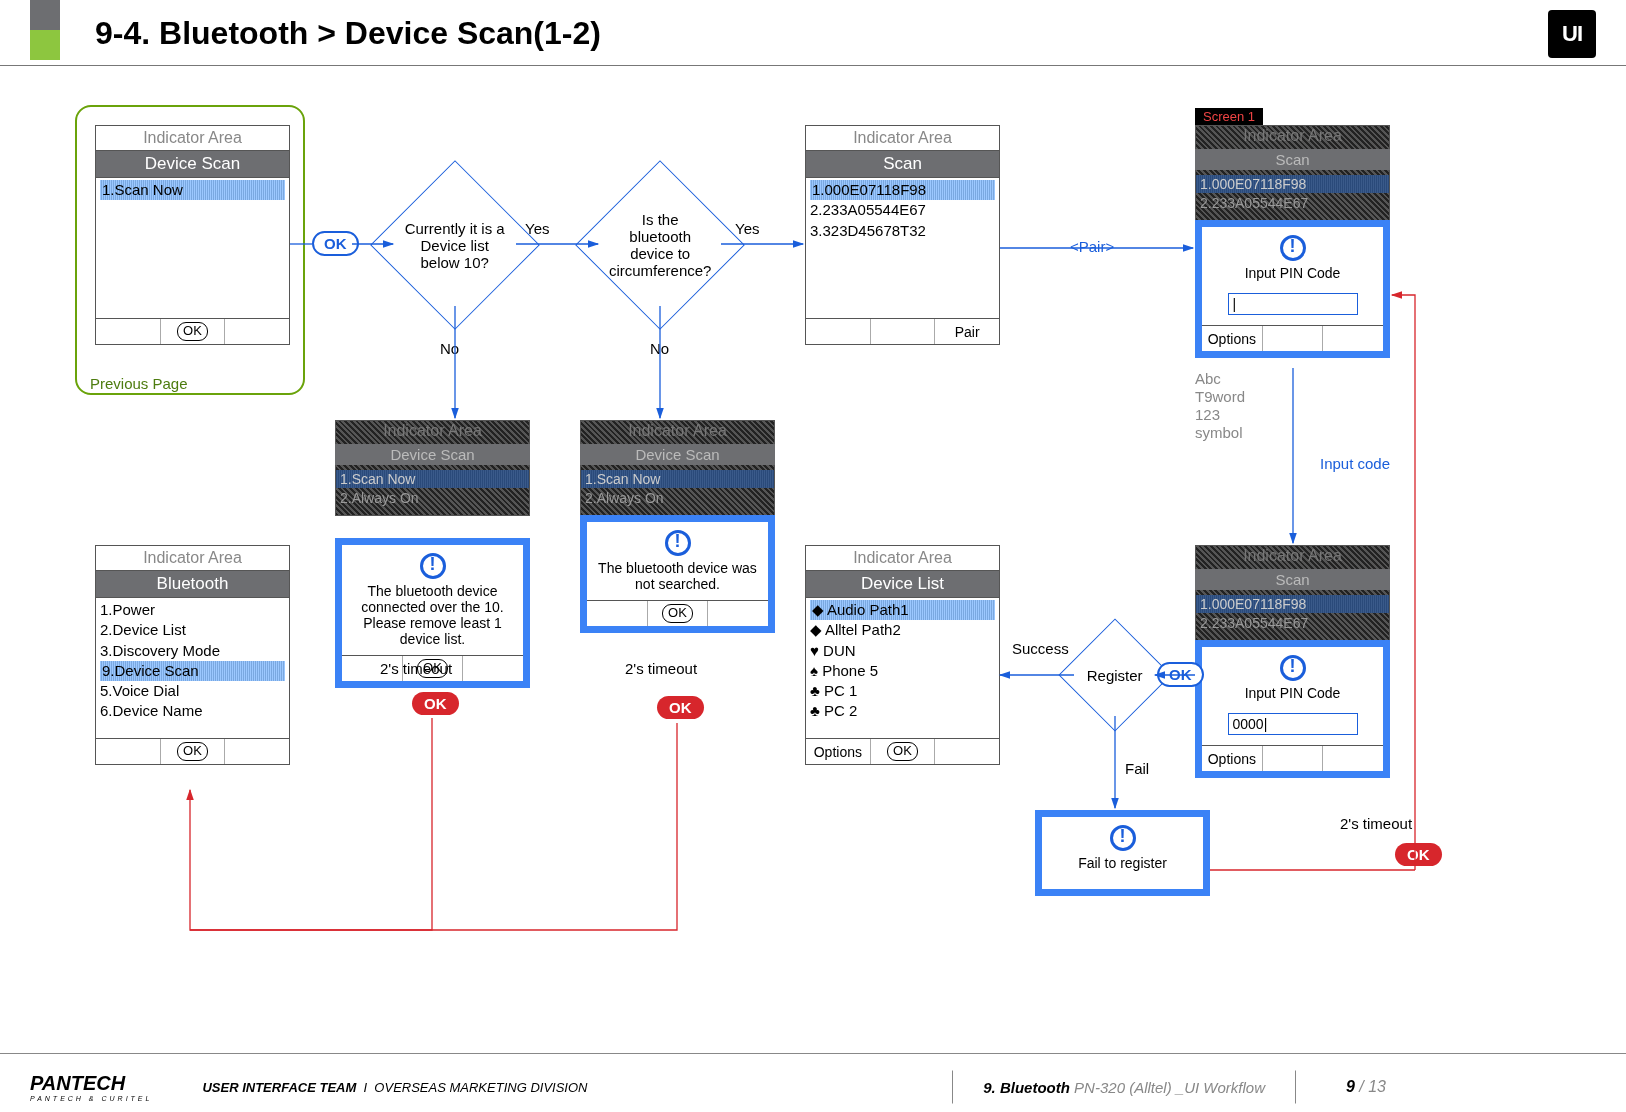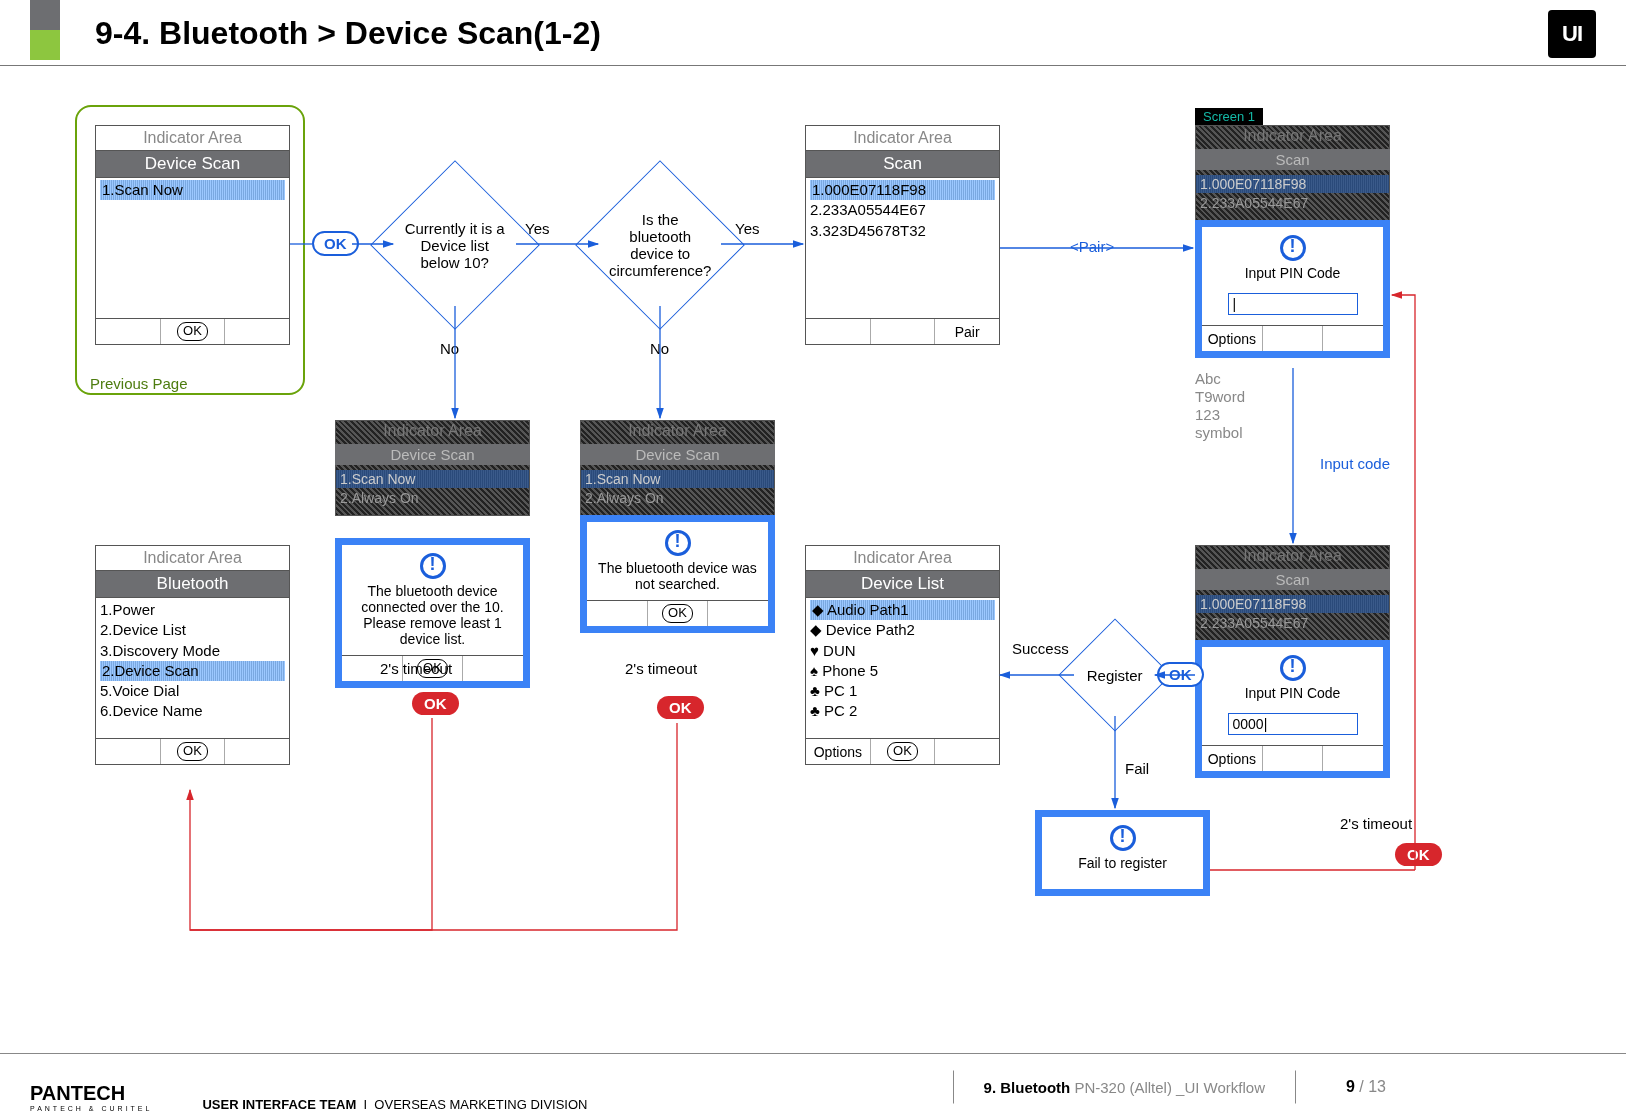--- a/index.html
+++ b/index.html
@@ -39,29 +39,29 @@
   .diamond .txt{transform:rotate(-45deg);width:140px;}
   .diamond.small{width:80px;height:80px;}
   .diamond.small .txt{width:90px;}
   .okpill{position:absolute;border:2.5px solid #1a5edb;color:#1a5edb;font-weight:700;border-radius:14px;padding:2px 10px;font-size:15px;background:#fff;}
   .okred{position:absolute;background:#d7262c;color:#fff;font-weight:700;border-radius:14px;padding:3px 12px;font-size:15px;}
   .lbl{position:absolute;font-size:15px;}
   .blue{color:#1a5edb;}
   .green{color:#4d7c0f;}
   .grey{color:#888;}
   .footer-line{position:absolute;left:0;bottom:58px;width:1626px;height:1px;background:#888;}
-  .footer{position:absolute;left:0;bottom:0;width:1416px;height:50px;display:flex;align-items:flex-end;}
+  .footer{position:absolute;left:0;bottom:0;width:1416px;height:50px;display:flex;align-items:center;font-style:italic;}
   .plogo{font-family:Arial Black,Arial;font-weight:900;font-size:20px;letter-spacing:0;margin-left:30px;display:flex;flex-direction:column;align-items:flex-start;}
   .plogo .sub{font-size:7px;font-weight:400;letter-spacing:3px;}
   .ftext{margin-left:50px;font-size:13px;}
   .fsec{position:absolute;right:120px;top:50%;transform:translateY(-50%);font-size:15px;border-left:1px solid #888;border-right:1px solid #888;padding:8px 30px;}
   .fpage{position:absolute;right:30px;top:50%;transform:translateY(-50%);font-size:16px;margin-left:41px;}
   .prev-frame{position:absolute;left:75px;top:105px;width:230px;height:290px;border:2.5px solid #6aa30a;border-radius:16px;}
   svg{position:absolute;left:0;top:0;pointer-events:none;}
-  .screen1{position:absolute;background:#000;color:#14b8a6;padding:1px 8px;font-size:13px;}
+  .screen1{position:absolute;background:#000;color:#ef4444;padding:1px 8px;font-size:13px;}
 </style>
 </head>
 <body>
 
 <div class="canvas">
 
   <div class="corner">
       <div class="sq1"></div>
       <div class="sq2"></div>
     </div>
@@ -102,39 +102,39 @@
       </div>
   </div>
 
   <div class="phone" style="left:95px;top:545px;">
     <div class="ind">Indicator Area</div>
     <div class="bar">Bluetooth</div>
     <div class="body">
       <div>1.Power</div>
       <div>2.Device List</div>
       <div>3.Discovery Mode</div>
-      <div class="sel">2.Device Scan</div>
+      <div class="sel">9.Device Scan</div>
       <div>5.Voice Dial</div>
       <div>6.Device Name</div>
     </div>
     <div class="foot">
         <div></div>
         <div>
           <span class="okbtn">OK</span>
         </div>
         <div></div>
       </div>
   </div>
 
   <div class="phone" style="left:805px;top:545px;">
     <div class="ind">Indicator Area</div>
     <div class="bar">Device List</div>
     <div class="body">
       <div class="sel">◆ Audio Path1</div>
-      <div>◆ Device Path2</div>
+      <div>◆ Alltel Path2</div>
       <div>♥ DUN</div>
       <div>♠ Phone 5</div>
       <div>♣ PC 1</div>
       <div>♣ PC 2</div>
     </div>
     <div class="foot">
         <div>Options</div>
         <div>
           <span class="okbtn">OK</span>
         </div>

